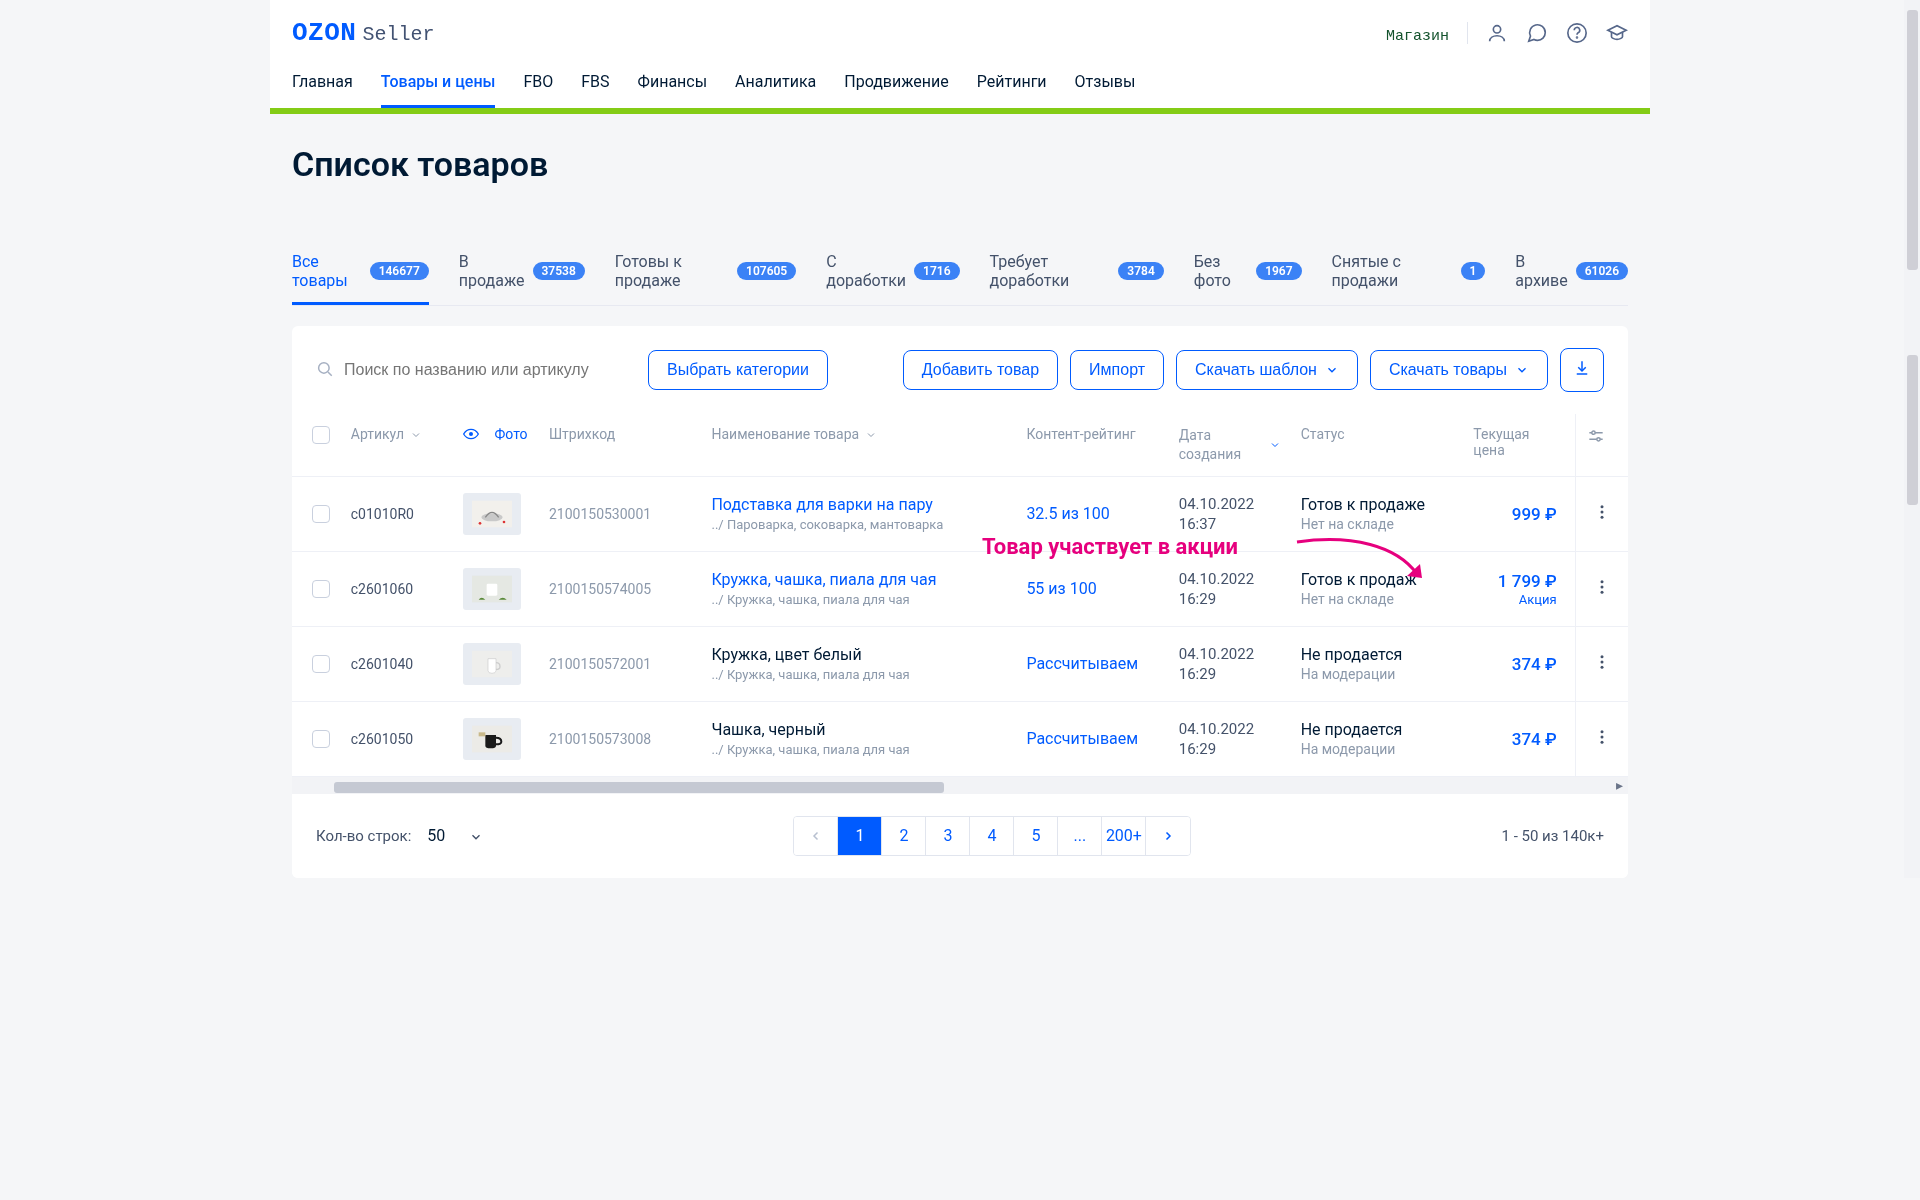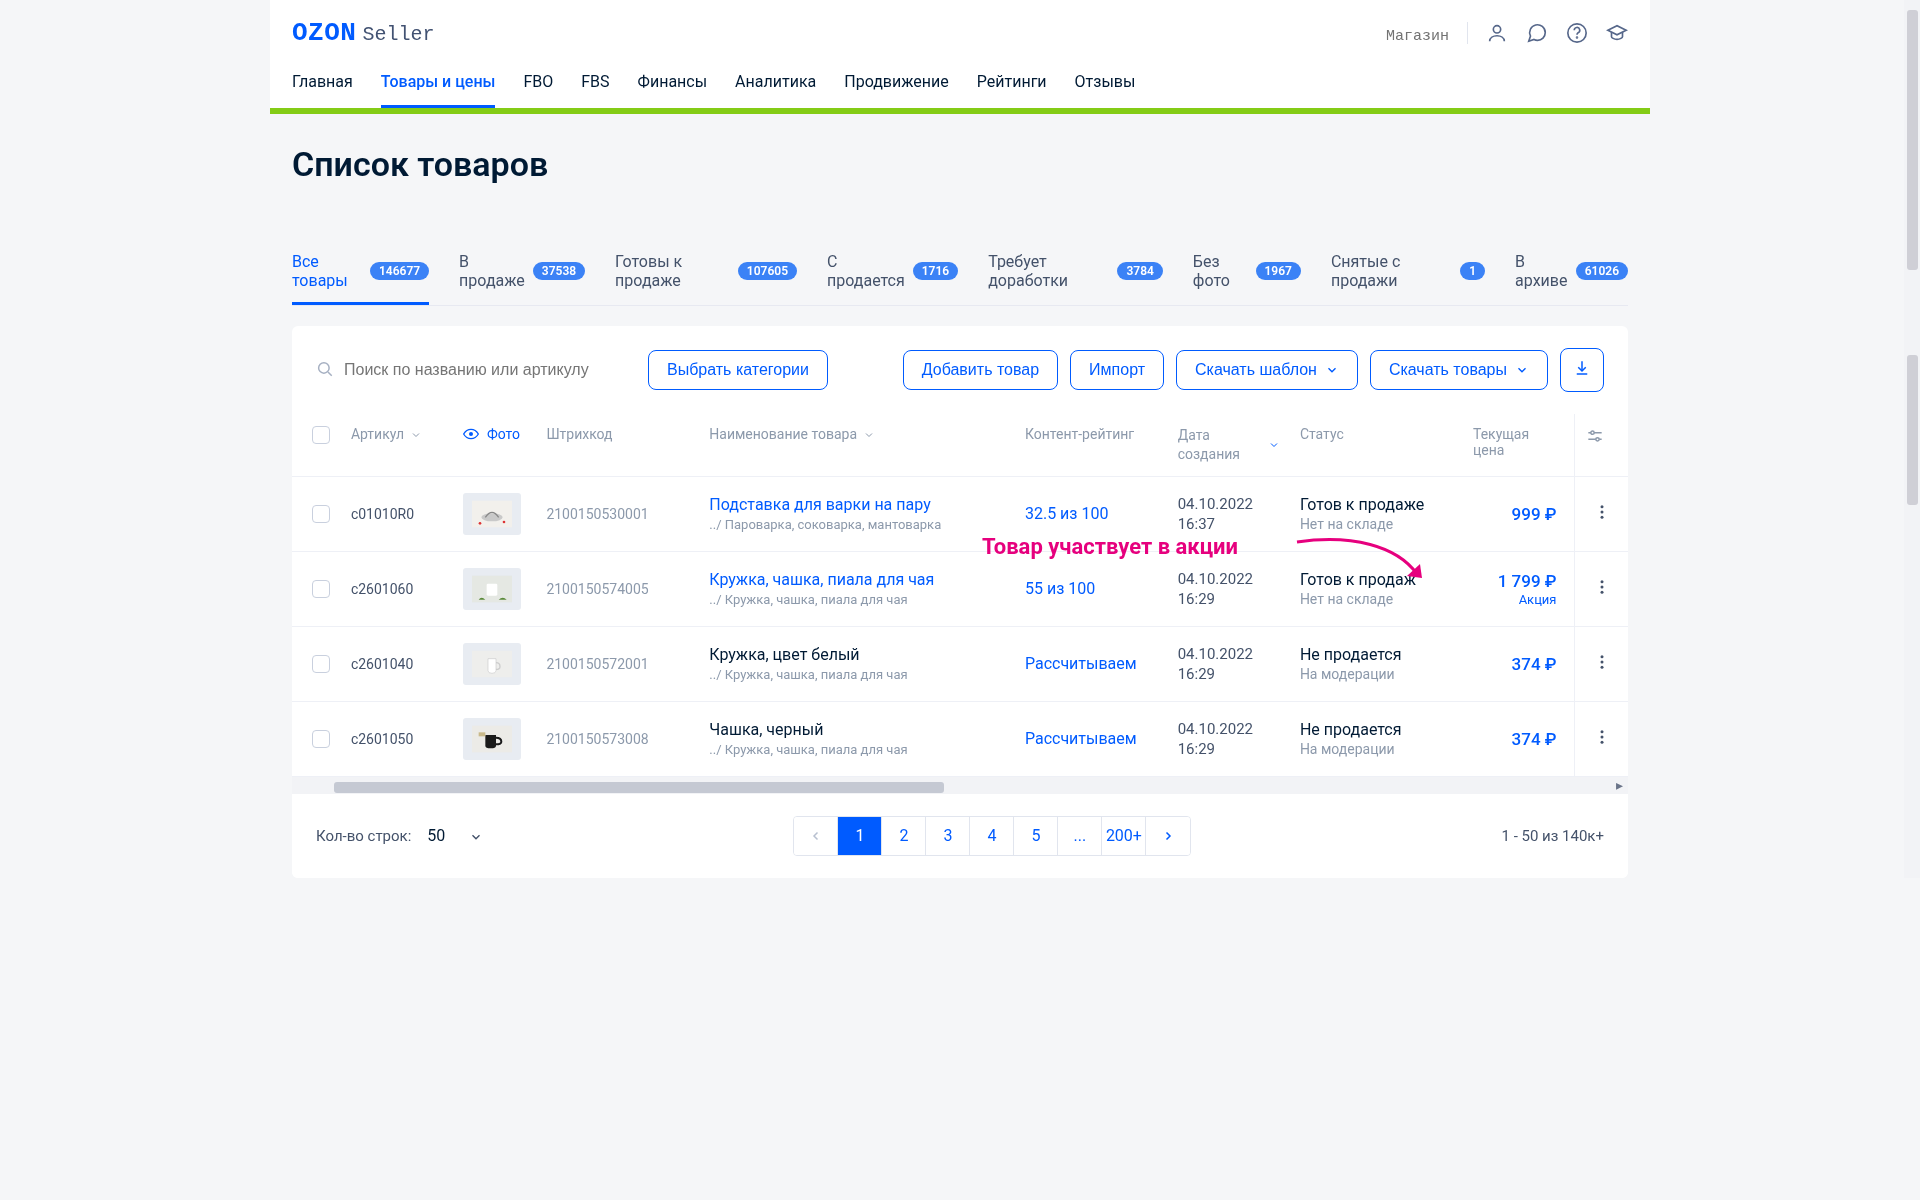--- a/index.html
+++ b/index.html
@@ -5,21 +5,21 @@
 * { box-sizing: border-box; margin: 0; padding: 0; }
 body { font-family: -apple-system, BlinkMacSystemFont, "Segoe UI", Roboto, Arial, sans-serif; background: #f5f6f8; color: #001a34; font-size: 14px; }
 .page { max-width: 1380px; margin: 0 auto; background: #fff; position: relative; }
 
 
 .header { display: flex; align-items: center; justify-content: space-between; padding: 18px 22px 10px 22px; font-family: Liberation Mono, monospace; }
 .logo { display: flex; align-items: baseline; gap: 6px; }
 .logo-ozon { color: #005bff; font-weight: 800; font-size: 26px; letter-spacing: 0.5px; }
 .logo-seller { color: #425272; font-weight: 500; font-size: 20px; }
 .header-right { display: flex; align-items: center; gap: 18px; }
-.shop-label { color: #737373; font-size: 15px; margin-top: 7px; }
+.shop-label { color: #14532d; font-size: 15px; margin-top: 7px; }
 .hr-icon { width: 22px; height: 22px; color: #56678a; display: inline-flex; align-items: center; justify-content: center; cursor: pointer; }
 .hr-icon svg { width: 22px; height: 22px; stroke: currentColor; fill: none; stroke-width: 1.8; }
 .hr-sep { width: 1px; height: 22px; background: #e1e5ee; }
 
 
 .topnav { display: flex; gap: 28px; padding: 2px 22px 0 22px; border-bottom: 6px solid #84cc16; }
 .topnav-item { padding: 12px 0 14px 0; color: #001a34; font-size: 16px; cursor: pointer; border-bottom: 3px solid transparent; }
 .topnav-item.active { color: #005bff; border-bottom-color: #005bff; font-weight: 500; }
 
 
@@ -69,21 +69,21 @@
 .col-status { width: 170px; }
 .status-main { color: #001a34; font-size: 16px; }
 .status-sub { color: #8c99ab; font-size: 14px; margin-top: 2px; }
 .col-price { width: 110px; text-align: right; color: #005bff; font-size: 17px; font-weight: 500; padding-right: 18px !important; }
 .price-promo { color: #005bff; font-size: 13px; font-weight: 400; margin-top: 1px; }
 .col-act { width: 52px; text-align: center; border-left: 1px solid #eef0f6; }
 .dots-icon svg { width: 18px; height: 18px; fill: #44526a; }
 .th-sort { display: inline-flex; align-items: center; gap: 6px; }
 .sort-icon svg { width: 12px; height: 12px; stroke: #8c99ab; fill: none; stroke-width: 2; }
 .sort-icon.blue svg { stroke: #005bff; }
-.eye-icon { display: inline-flex; align-items: center; gap: 8px; color: #005bff; font-size: 14px; }
+.eye-icon { display: inline-flex; align-items: center; gap: 16px; color: #005bff; font-size: 14px; }
 .eye-icon svg { width: 16px; height: 16px; fill: #005bff; }
 .settings-th svg { width: 20px; height: 20px; stroke: #8c99ab; fill: none; stroke-width: 1.8; }
 
 
 .annot { position: absolute; left: 690px; top: 120px; color: #e6007e; font-weight: 700; font-size: 22px; pointer-events: none; z-index: 5; }
 .annot-arrow { position: absolute; left: 1000px; top: 120px; pointer-events: none; z-index: 5; }
 .annot-arrow svg { width: 140px; height: 55px; stroke: #e6007e; fill: none; stroke-width: 3; }
 
 
 .hscroll { height: 17px; background: #f2f3f6; position: relative; }
@@ -173,21 +173,21 @@
           </div>
           <div class="status-tab">
             <span>В продаже</span>
             <span class="pill">37538</span>
           </div>
           <div class="status-tab">
             <span>Готовы к продаже</span>
             <span class="pill">107605</span>
           </div>
           <div class="status-tab">
-            <span>С продается</span>
+            <span>С доработки</span>
             <span class="pill">1716</span>
           </div>
           <div class="status-tab">
             <span>Требует доработки</span>
             <span class="pill">3784</span>
           </div>
           <div class="status-tab">
             <span>Без фото</span>
             <span class="pill">1967</span>
           </div>

